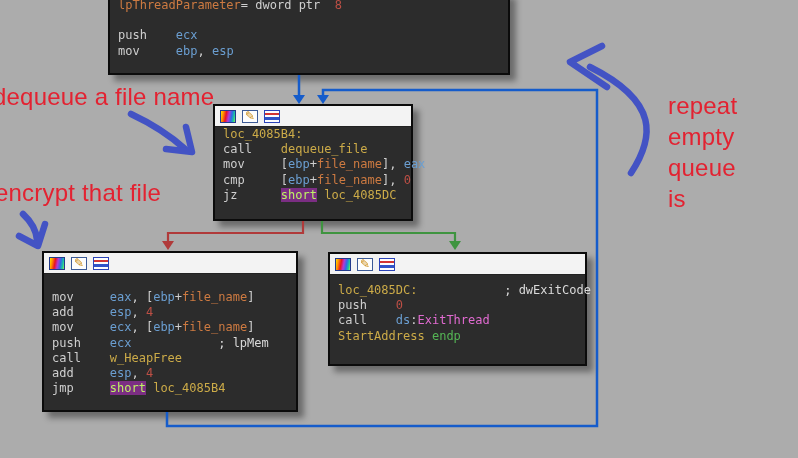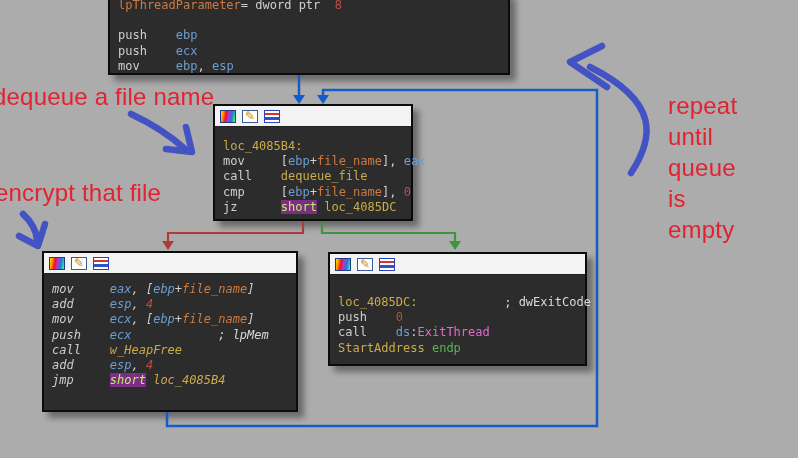--- a/index.html
+++ b/index.html
@@ -71,71 +71,69 @@
       <path d="M631,173 C654,138 660,102 590,67"></path>
       <path d="M602,46 L570,62 L607,87"></path>
     </g>
   </svg>
 
   <div id="blocks">
       <div class="block" style="left: 108px; top: -8px; width: 402px; height: 83px;">
         <div class="code" style="padding-top: 4px;">
           <div class="cl"><span class="sg var">lpThreadParameter</span><span class="sg txt">= </span><span class="sg txt">dword ptr  </span><span class="sg num">8</span></div>
           <div class="cl"></div>
-          <div class="cl"><span class="sg txt">push    </span><span class="sg reg">ebp</span></div>
           <div class="cl"><span class="sg txt">push    </span><span class="sg reg">ecx</span></div>
           <div class="cl"><span class="sg txt">mov     </span><span class="sg reg">ebp</span><span class="sg txt">, </span><span class="sg reg">esp</span></div>
         </div>
       </div>
       <div class="block" style="left: 213px; top: 104px; width: 200px; height: 117px;">
         <div class="titlebar">
           <span class="tb-icon ic-palette"></span>
           <span class="tb-icon ic-pencil">✎</span>
           <span class="tb-icon ic-window"></span>
         </div>
-        <div class="code" style="padding-top: 12px;">
+        <div class="code" style="">
           <div class="cl"><span class="sg lbl">loc_4085B4:</span></div>
+          <div class="cl"><span class="sg txt">call    </span><span class="sg lbl">dequeue_file</span></div>
           <div class="cl"><span class="sg txt">mov     </span><span class="sg txt">[</span><span class="sg reg">ebp</span><span class="sg txt">+</span><span class="sg var">file_name</span><span class="sg txt">], </span><span class="sg reg">eax</span></div>
-          <div class="cl"><span class="sg txt">call    </span><span class="sg lbl">dequeue_file</span></div>
           <div class="cl"><span class="sg txt">cmp     </span><span class="sg txt">[</span><span class="sg reg">ebp</span><span class="sg txt">+</span><span class="sg var">file_name</span><span class="sg txt">], </span><span class="sg num">0</span></div>
           <div class="cl"><span class="sg txt">jz      </span><span class="sg short">short</span><span class="sg txt"> </span><span class="sg lbl">loc_4085DC</span></div>
         </div>
       </div>
       <div class="block" style="left: 42px; top: 251px; width: 256px; height: 161px;">
         <div class="titlebar">
           <span class="tb-icon ic-palette"></span>
           <span class="tb-icon ic-pencil">✎</span>
           <span class="tb-icon ic-window"></span>
         </div>
-        <div class="code" style="padding-top: 8px; font-style: italic;">
+        <div class="code" style="padding-top: 16px;">
           <div class="cl"><span class="sg txt">mov     </span><span class="sg reg">eax</span><span class="sg txt">, [</span><span class="sg reg">ebp</span><span class="sg txt">+</span><span class="sg var">file_name</span><span class="sg txt">]</span></div>
           <div class="cl"><span class="sg txt">add     </span><span class="sg reg">esp</span><span class="sg txt">, </span><span class="sg num">4</span></div>
           <div class="cl"><span class="sg txt">mov     </span><span class="sg reg">ecx</span><span class="sg txt">, [</span><span class="sg reg">ebp</span><span class="sg txt">+</span><span class="sg var">file_name</span><span class="sg txt">]</span></div>
           <div class="cl"><span class="sg txt">push    </span><span class="sg reg">ecx</span><span class="sg txt">            </span><span class="sg cmt">; lpMem</span></div>
           <div class="cl"><span class="sg txt">call    </span><span class="sg lbl">w_HeapFree</span></div>
           <div class="cl"><span class="sg txt">add     </span><span class="sg reg">esp</span><span class="sg txt">, </span><span class="sg num">4</span></div>
           <div class="cl"><span class="sg txt">jmp     </span><span class="sg short">short</span><span class="sg txt"> </span><span class="sg lbl">loc_4085B4</span></div>
         </div>
       </div>
       <div class="block" style="left: 328px; top: 252px; width: 259px; height: 114px;">
         <div class="titlebar">
           <span class="tb-icon ic-palette"></span>
           <span class="tb-icon ic-pencil">✎</span>
           <span class="tb-icon ic-window"></span>
         </div>
-        <div class="code" style="padding-top: 20px;">
+        <div class="code" style="padding-top: 8px;">
           <div class="cl"><span class="sg lbl">loc_4085DC:</span><span class="sg txt">            </span><span class="sg cmt">; dwExitCode</span></div>
           <div class="cl"><span class="sg txt">push    </span><span class="sg num">0</span></div>
           <div class="cl"><span class="sg txt">call    </span><span class="sg reg">ds</span><span class="sg txt">:</span><span class="sg imp">ExitThread</span></div>
           <div class="cl"><span class="sg lbl">StartAddress</span><span class="sg txt"> </span><span class="sg end">endp</span></div>
         </div>
       </div>
     </div>
 
   <div class="ann" style="left:-7px;top:83px;">dequeue a file name</div>
   <div class="ann" style="left:-5px;top:179px;">encrypt that file</div>
   <div class="ann" style="left:668px;top:90px;">
-    <div>repeat until</div>
+    <div>repeat empty</div>
     <div>queue is</div>
-    <div>empty</div>
   </div>
 
 </div>
 
 </body></html>

